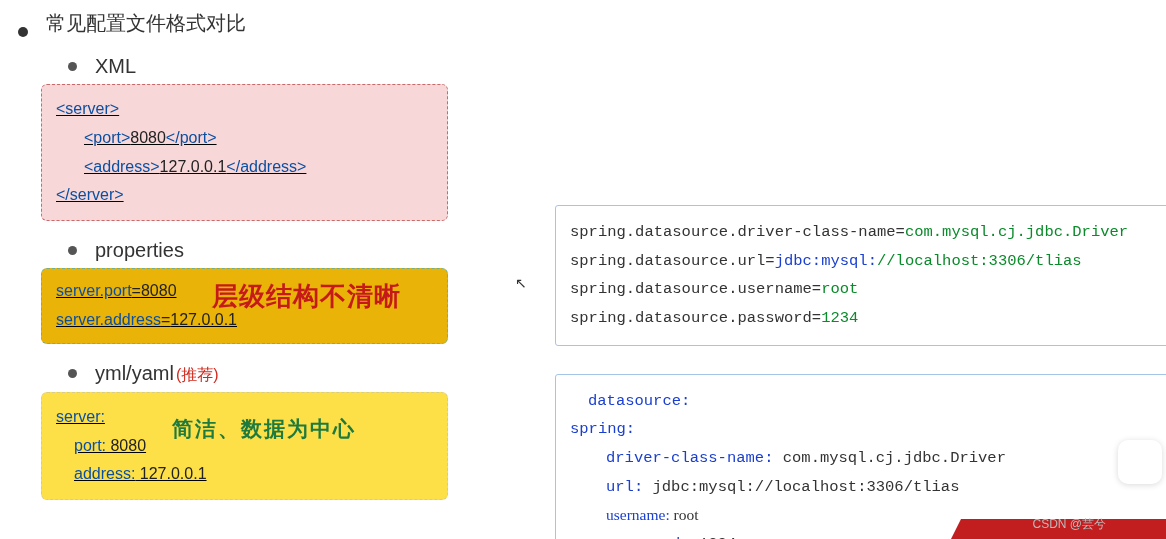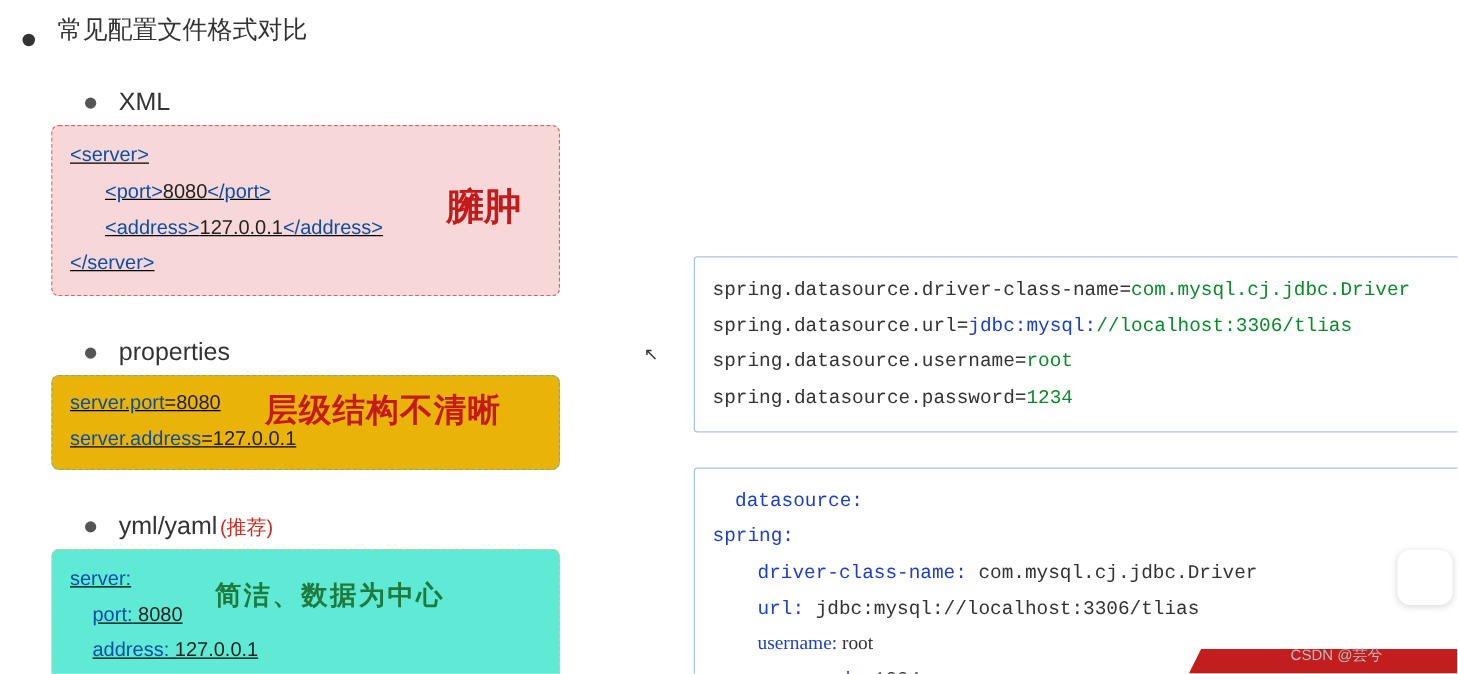--- a/index.html
+++ b/index.html
@@ -29,42 +29,42 @@
     .bullet-dot.small {
       width: 9px;
       height: 9px;
       background: #555;
     }
     .main-title { font-size: 20px; color: #333; }
     .sub-bullet {
       display: flex;
       align-items: center;
       margin-left: 68px;
-      margin-top: 34px;
+      margin-top: 18px;
       margin-bottom: 6px;
     }
     .sub-title { font-size: 20px; color: #333; font-family: "Segoe UI", Arial, sans-serif; }
     .sub-title .rec { color: #d12b1f; font-size: 16px; margin-left: 2px; }
     .left-column { width: 555px; float: left; }
     .right-column { width: 590px; float: left; padding-top: 195px; padding-left: 0; }
 
     .code-box {
       margin-left: 41px;
       width: 407px;
       border-radius: 6px;
       border: 1.5px dashed;
       padding: 10px 14px;
       font-size: 16px;
       position: relative;
       line-height: 1.8;
       text-decoration: underline;
     }
     .xml-box { background: #f7d7d7; border-color: #c96a6a; }
     .props-box { background: #eab308; border-color: #6fb091; padding: 8px 14px; }
-    .yaml-box { background: #5eead4; border-color: #d8cd87; }
+    .yaml-box { background: #fde047; border-color: #d8cd87; }
 
     .annotation {
       position: absolute;
       font-family: "STKaiti", "KaiTi", cursive;
       font-weight: bold;
       font-size: 28px;
     }
     .ann-red { color: #c61a1a; right: 30px; top: 38px; font-size: 30px; }
     .ann-red2 { color: #c61a1a; left: 170px; top: 5px; font-size: 26px; letter-spacing: 1px; }
     .ann-green { color: #1f7a3e; left: 130px; top: 18px; font-size: 21px; letter-spacing: 2px; }
@@ -141,21 +141,20 @@
   </div>
   <div class="code-box xml-box">
     <div><span class="tag">&lt;server&gt;</span></div>
     <div class="indent1">
       <span class="tag">&lt;port&gt;</span><span class="txt">8080</span><span class="tag">&lt;/port&gt;</span>
     </div>
     <div class="indent1">
       <span class="tag">&lt;address&gt;</span><span class="txt">127.0.0.1</span><span class="tag">&lt;/address&gt;</span>
     </div>
     <div><span class="tag">&lt;/server&gt;</span></div>
-    <span class="annotation ann-red">臃肿</span>
   </div>
 
   <div class="sub-bullet">
     <span class="bullet-dot small"></span>
     <span class="sub-title">properties</span>
   </div>
   <div class="code-box props-box">
     <div>
       <span class="key">server.port</span><span class="val">=</span><span class="val">8080</span>
     </div>

